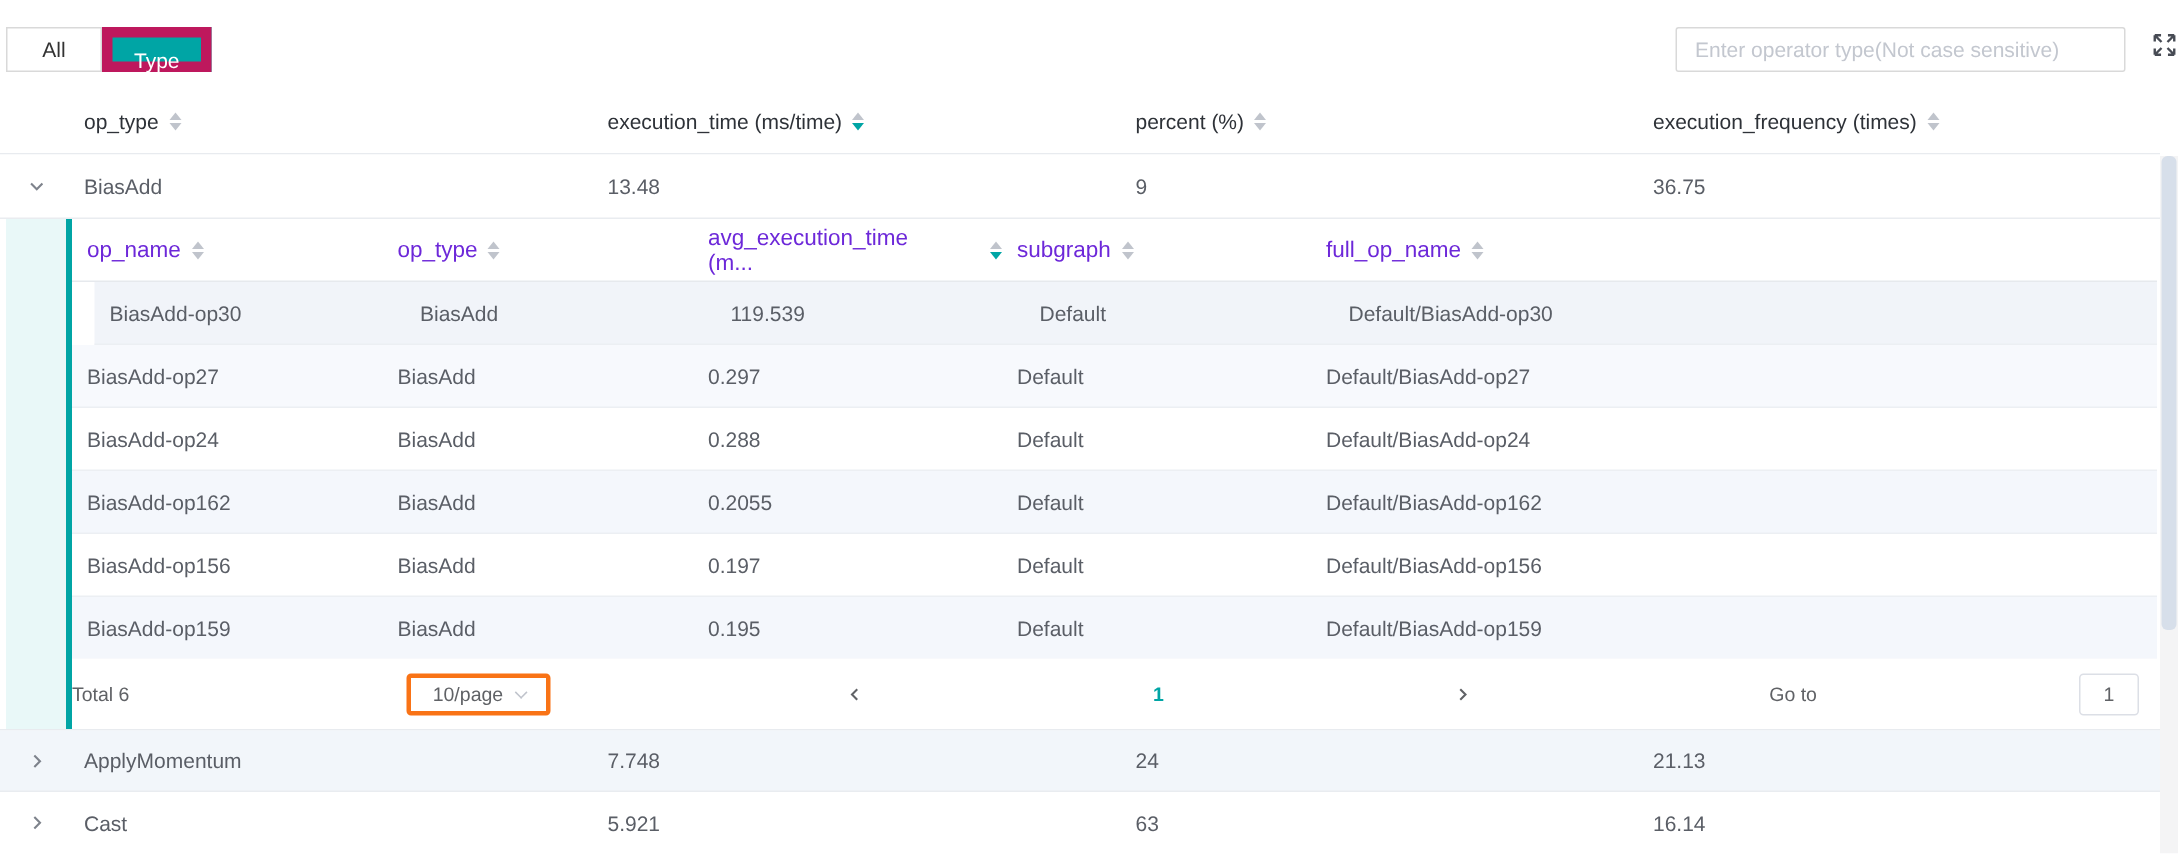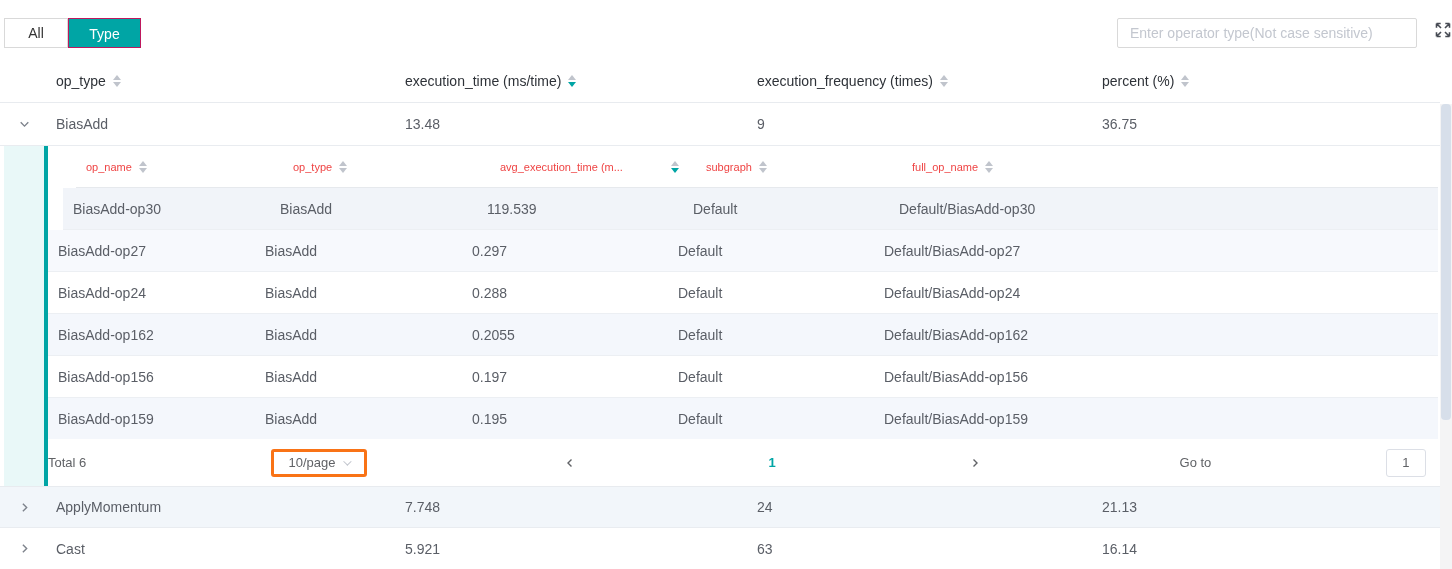--- a/index.html
+++ b/index.html
@@ -4,21 +4,21 @@
 <style>
   * { margin:0; padding:0; box-sizing:border-box; }
   html,body { width:1452px; height:569px; background:#fff; overflow:hidden;
               font-family:"Liberation Sans", sans-serif; }
   .stage { position:relative; width:1452px; height:464px; }
 
   
   .tabs { position:absolute; top:18px; left:4px; display:flex; }
   .tab { height:30px; line-height:28px; text-align:center; font-size:14px; cursor:pointer; }
   .tab-all { width:64px; background:#fff; border:1px solid #d9d9d9; color:#333; }
-  .tab-type { width:73px; background:#00a5a5; border:1px solid #be185d; color:#fff; line-height:30px; }
+  .tab-type { width:73px; background:#00a5a5; border:7px solid #be185d; color:#fff; line-height:30px; }
 
   .search-box { position:absolute; top:18px; left:1117px; width:300px; height:30px;
                 border:1px solid #d9d9d9; border-radius:2px; font-size:14px; color:#5a5e66;
                 padding:0 12px; outline:none; }
   .search-box::placeholder { color:#c3c7cf; }
 
   .fs-icon { position:absolute; top:21px; left:1434px; width:18px; height:18px; cursor:pointer; }
 
   
   .ogrid { display:grid; grid-template-columns:56px 349px 352px 345px 1fr; align-items:center; }
@@ -40,21 +40,21 @@
   .caret.desc .dn { border-top-color:#00a5a5; }
 
   
   .expanded { position:absolute; top:146px; left:0; width:1440px; height:341px;
               border-bottom:1px solid #e8ebef; background:#fff; }
   .teal-strip { position:absolute; left:4px; top:0; width:40px; height:100%; background:#e9f8f8; }
   .teal-bar { position:absolute; left:44px; top:0; width:4px; height:100%; background:#00a5a5; }
   .inner { position:absolute; left:48px; top:0; width:1390px; height:100%; }
   .igrid { display:grid; grid-template-columns:207px 207px 206px 206px 1fr; align-items:center; }
   .igrid > div { padding-left:10px; }
-  .inner-header { height:42px; border-bottom:1px solid #e6e9ed; font-size:11px; color:#ef4444; background:#fff;margin-left:28px; }
+  .inner-header { height:42px; border-bottom:1px solid #e6e9ed; font-size:15px; color:#6d28d9; background:#fff; }
   .irow { height:42px; font-size:14px; color:#5a5e66; border-bottom:1px solid #eceff3; }
   .irow:nth-of-type(2) { background:#f1f4f9;margin-left:15px; }
   .irow:nth-of-type(3) { background:#f7f9fd; }
   .irow:nth-of-type(4) { background:#fff; }
   .irow:nth-of-type(5) { background:#f4f7fc; }
   .irow:nth-of-type(6) { background:#fff; }
   .irow:nth-of-type(7) { background:#f4f7fc; }
 
   
   .pagination { position:absolute; left:0; bottom:0; width:1390px; height:47px;
@@ -107,28 +107,28 @@
         </span>
     </div>
     <div class="hcell">
       <span>execution_time (ms/time)</span>
       <span class="caret desc">
           <i class="up"></i>
           <i class="dn"></i>
         </span>
     </div>
     <div class="hcell">
+      <span>percent (%)</span>
+      <span class="caret">
+          <i class="up"></i>
+          <i class="dn"></i>
+        </span>
+    </div>
+    <div class="hcell">
       <span>execution_frequency (times)</span>
-      <span class="caret">
-          <i class="up"></i>
-          <i class="dn"></i>
-        </span>
-    </div>
-    <div class="hcell">
-      <span>percent (%)</span>
       <span class="caret">
           <i class="up"></i>
           <i class="dn"></i>
         </span>
     </div>
   </div>
 
   <div class="orow ogrid row-biasadd">
     <div class="expander">
       <svg width="13" height="13" viewBox="0 0 12 12">

